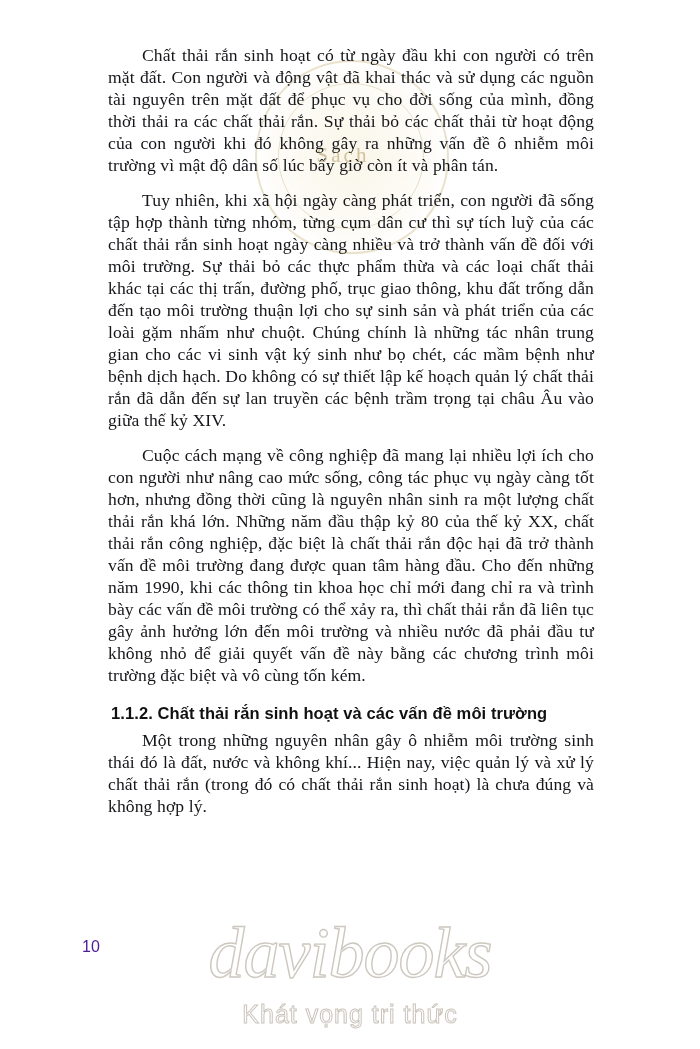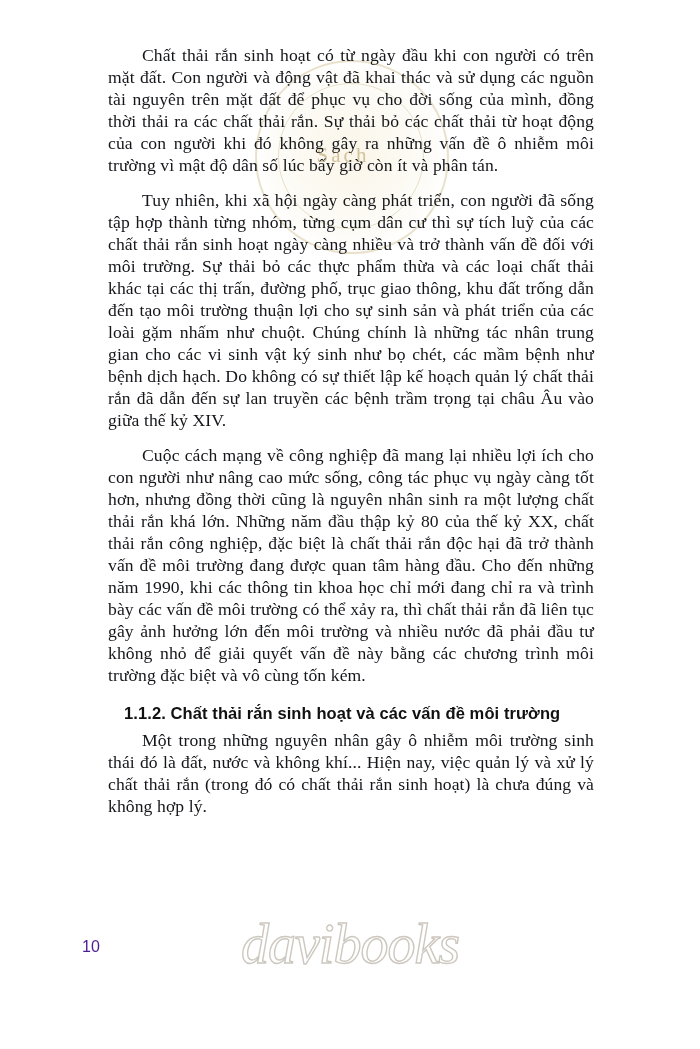--- a/index.html
+++ b/index.html
@@ -31,21 +31,21 @@
     color: #15161a;
     letter-spacing: 0.1px;
   }
   p.para + p.para {
     margin-top: 13px;
   }
   h2.heading {
     font-family: "Liberation Sans", sans-serif;
     font-size: 16.5px;
     font-weight: bold;
-    margin: 18px 0 6px 16px;
+    margin: 18px 0 6px 3px;
     color: #111111;
     letter-spacing: 0.1px;
   }
   .page-number {
     position: absolute;
     left: 82px;
     top: 938px;
     font-family: "Liberation Sans", sans-serif;
     font-size: 16px;
     color: #4c1d95;
@@ -89,21 +89,21 @@
     letter-spacing: 3px;
     color: rgba(198, 178, 130, 0.75);
   }
   .wm-main {
     position: absolute;
     left: 0px;
     top: 912px;
     width: 700px;
     text-align: center;
     font-family: "Liberation Serif", serif;
-    font-size: 56px;
+    font-size: 72px;
     font-style: italic;
     color: rgba(255,255,255,0);
     -webkit-text-stroke: 1.4px rgba(196, 190, 180, 0.85);
     letter-spacing: -1px;
   }
   .wm-sub {
     position: absolute;
     left: 0px;
     top: 1000px;
     width: 700px;
@@ -130,14 +130,15 @@
     <p class="para">Chất thải rắn sinh hoạt có từ ngày đầu khi con người có trên mặt đất. Con người và động vật đã khai thác và sử dụng các nguồn tài nguyên trên mặt đất để phục vụ cho đời sống của mình, đồng thời thải ra các chất thải rắn. Sự thải bỏ các chất thải từ hoạt động của con người khi đó không gây ra những vấn đề ô nhiễm môi trường vì mật độ dân số lúc bấy giờ còn ít và phân tán.</p>
     <p class="para">Tuy nhiên, khi xã hội ngày càng phát triển, con người đã sống tập hợp thành từng nhóm, từng cụm dân cư thì sự tích luỹ của các chất thải rắn sinh hoạt ngày càng nhiều và trở thành vấn đề đối với môi trường. Sự thải bỏ các thực phẩm thừa và các loại chất thải khác tại các thị trấn, đường phố, trục giao thông, khu đất trống dẫn đến tạo môi trường thuận lợi cho sự sinh sản và phát triển của các loài gặm nhấm như chuột. Chúng chính là những tác nhân trung gian cho các vi sinh vật ký sinh như bọ chét, các mầm bệnh như bệnh dịch hạch. Do không có sự thiết lập kế hoạch quản lý chất thải rắn đã dẫn đến sự lan truyền các bệnh trầm trọng tại châu Âu vào giữa thế kỷ XIV.</p>
     <p class="para">Cuộc cách mạng về công nghiệp đã mang lại nhiều lợi ích cho con người như nâng cao mức sống, công tác phục vụ ngày càng tốt hơn, nhưng đồng thời cũng là nguyên nhân sinh ra một lượng chất thải rắn khá lớn. Những năm đầu thập kỷ 80 của thế kỷ XX, chất thải rắn công nghiệp, đặc biệt là chất thải rắn độc hại đã trở thành vấn đề môi trường đang được quan tâm hàng đầu. Cho đến những năm 1990, khi các thông tin khoa học chỉ mới đang chỉ ra và trình bày các vấn đề môi trường có thể xảy ra, thì chất thải rắn đã liên tục gây ảnh hưởng lớn đến môi trường và nhiều nước đã phải đầu tư không nhỏ để giải quyết vấn đề này bằng các chương trình môi trường đặc biệt và vô cùng tốn kém.</p>
     <h2 class="heading">1.1.2. Chất thải rắn sinh hoạt và các vấn đề môi trường</h2>
     <p class="para">Một trong những nguyên nhân gây ô nhiễm môi trường sinh thái đó là đất, nước và không khí... Hiện nay, việc quản lý và xử lý chất thải rắn (trong đó có chất thải rắn sinh hoạt) là chưa đúng và không hợp lý.</p>
   </div>
 
   <div class="page-number">10</div>
 
   <div class="wm-main">davibooks</div>
+  <div class="wm-sub">Khát vọng tri thức</div>
 
 </div>
 
 </body></html>

